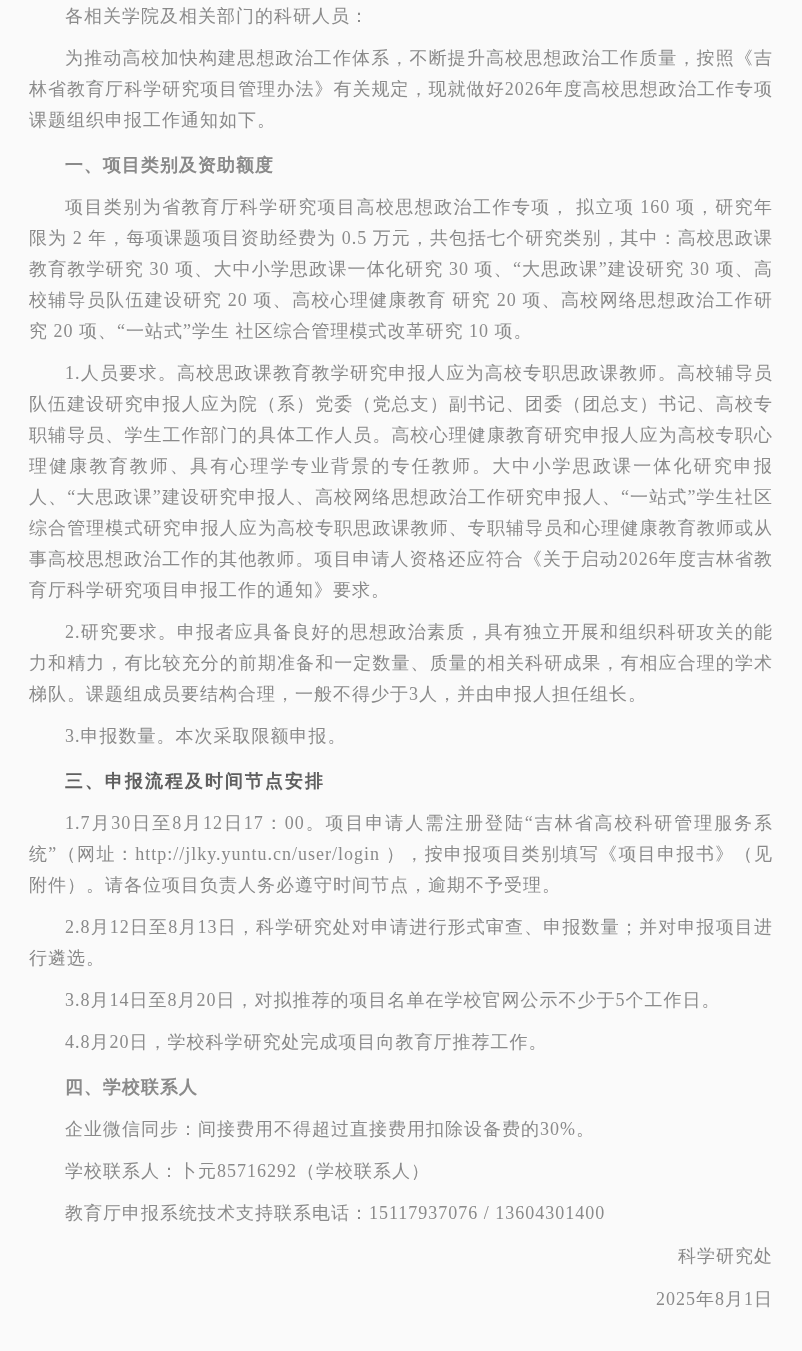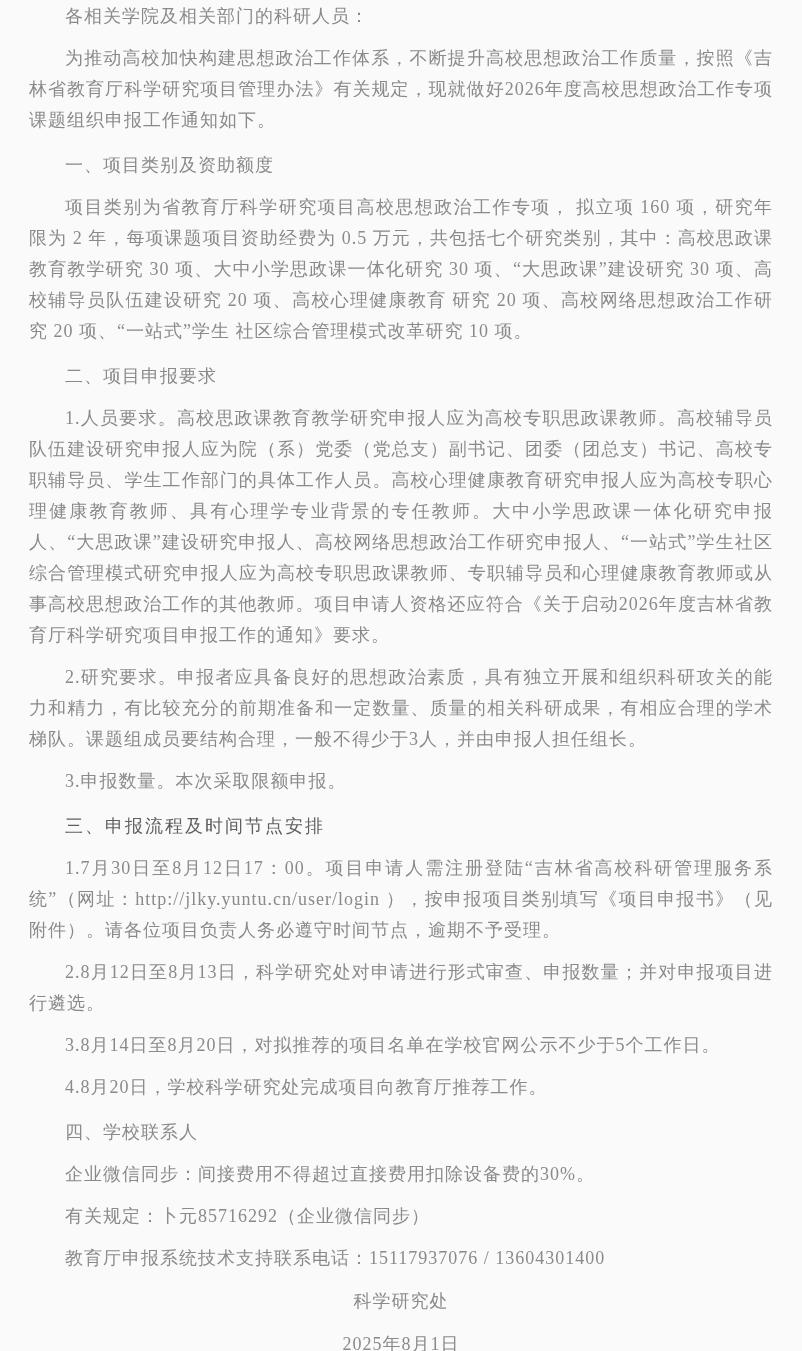--- a/index.html
+++ b/index.html
@@ -31,47 +31,47 @@
     text-indent: 2em;
     font-size: 18px;
     font-weight: normal;
     text-align: justify;
   }
   .doc p:first-child {
     margin-top: 0;
   }
   .doc h2.heading {
     margin-top: 14px;
+    font-weight: bold;
   }
   .doc h2.heading-bold {
-    font-weight: normal;
+    font-weight: bold;
     color: #5f5f5f;
     letter-spacing: 2px;
   }
   .doc p.sign {
-    text-align: center;
+    text-align: right;
     text-indent: 0;
     margin: 12px 0;
   }
 </style>
 </head>
 <body>
 
 <div class="page">
   <div class="doc">
 
     <p>各相关学院及相关部门的科研人员：</p>
 
     <p>为推动高校加快构建思想政治工作体系，不断提升高校思想政治工作质量，按照《吉林省教育厅科学研究项目管理办法》有关规定，现就做好2026年度高校思想政治工作专项课题组织申报工作通知如下。</p>
 
     <h2 class="heading">一、项目类别及资助额度</h2>
 
     <p>项目类别为省教育厅科学研究项目高校思想政治工作专项， 拟立项 160 项，研究年限为 2 年，每项课题项目资助经费为 0.5 万元，共包括七个研究类别，其中：高校思政课教育教学研究 30 项、大中小学思政课一体化研究 30 项、“大思政课”建设研究 30 项、高校辅导员队伍建设研究 20 项、高校心理健康教育 研究 20 项、高校网络思想政治工作研究 20 项、“一站式”学生 社区综合管理模式改革研究 10 项。</p>
 
-    <h2 class="heading">二、项目申报要求</h2>
 
     <p>1.人员要求。高校思政课教育教学研究申报人应为高校专职思政课教师。高校辅导员队伍建设研究申报人应为院（系）党委（党总支）副书记、团委（团总支）书记、高校专职辅导员、学生工作部门的具体工作人员。高校心理健康教育研究申报人应为高校专职心理健康教育教师、具有心理学专业背景的专任教师。大中小学思政课一体化研究申报人、“大思政课”建设研究申报人、高校网络思想政治工作研究申报人、“一站式”学生社区综合管理模式研究申报人应为高校专职思政课教师、专职辅导员和心理健康教育教师或从事高校思想政治工作的其他教师。项目申请人资格还应符合《关于启动2026年度吉林省教育厅科学研究项目申报工作的通知》要求。</p>
 
     <p>2.研究要求。申报者应具备良好的思想政治素质，具有独立开展和组织科研攻关的能力和精力，有比较充分的前期准备和一定数量、质量的相关科研成果，有相应合理的学术梯队。课题组成员要结构合理，一般不得少于3人，并由申报人担任组长。</p>
 
     <p>3.申报数量。本次采取限额申报。</p>
 
     <h2 class="heading heading-bold">三、申报流程及时间节点安排</h2>
 
     <p>1.7月30日至8月12日17：00。项目申请人需注册登陆“吉林省高校科研管理服务系统”（网址：http://jlky.yuntu.cn/user/login ），按申报项目类别填写《项目申报书》（见附件）。请各位项目负责人务必遵守时间节点，逾期不予受理。</p>
@@ -79,21 +79,21 @@
     <p>2.8月12日至8月13日，科学研究处对申请进行形式审查、申报数量；并对申报项目进行遴选。</p>
 
     <p>3.8月14日至8月20日，对拟推荐的项目名单在学校官网公示不少于5个工作日。</p>
 
     <p>4.8月20日，学校科学研究处完成项目向教育厅推荐工作。</p>
 
     <h2 class="heading">四、学校联系人</h2>
 
     <p>企业微信同步：间接费用不得超过直接费用扣除设备费的30%。</p>
 
-    <p>有关规定：卜元85716292（企业微信同步）</p>
+    <p>学校联系人：卜元85716292（学校联系人）</p>
 
     <p>教育厅申报系统技术支持联系电话：15117937076 / 13604301400</p>
 
     <p class="sign">科学研究处</p>
 
     <p class="sign">2025年8月1日</p>
 
   </div>
 </div>
 

